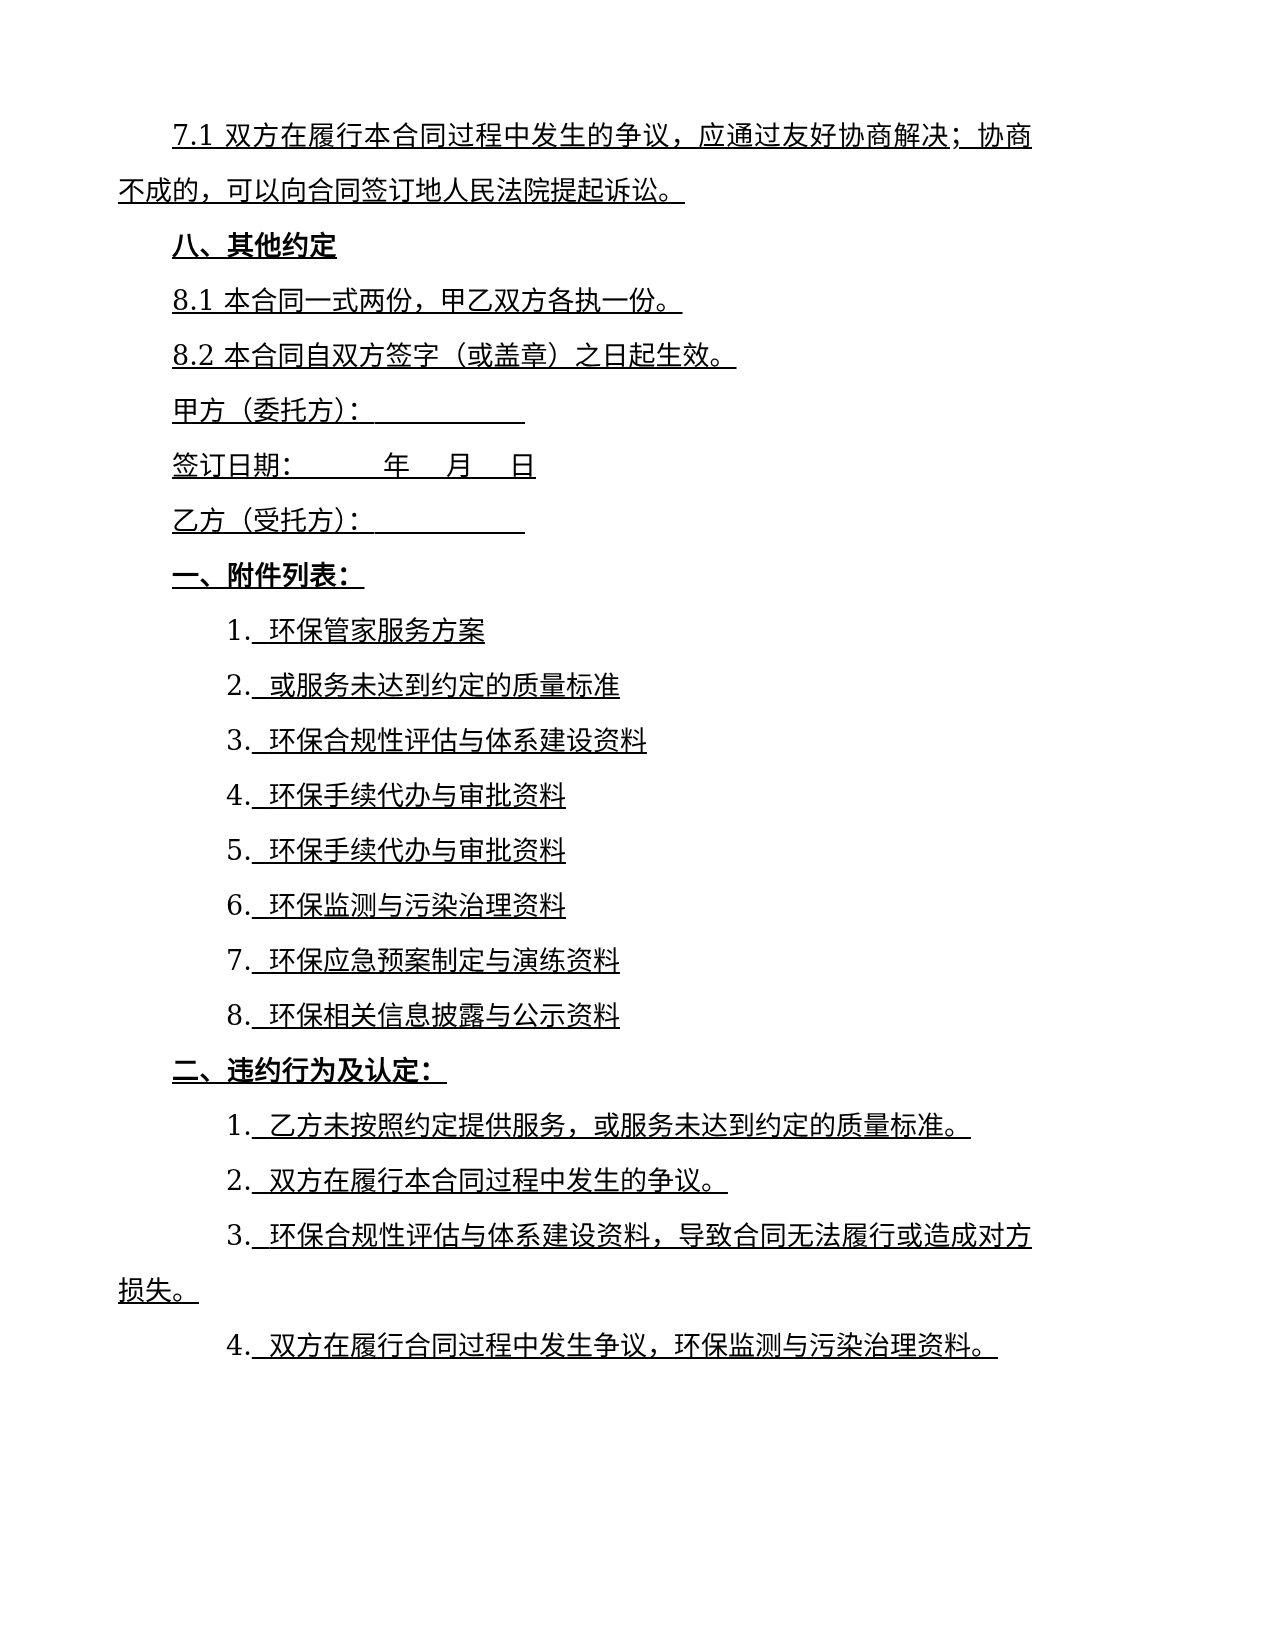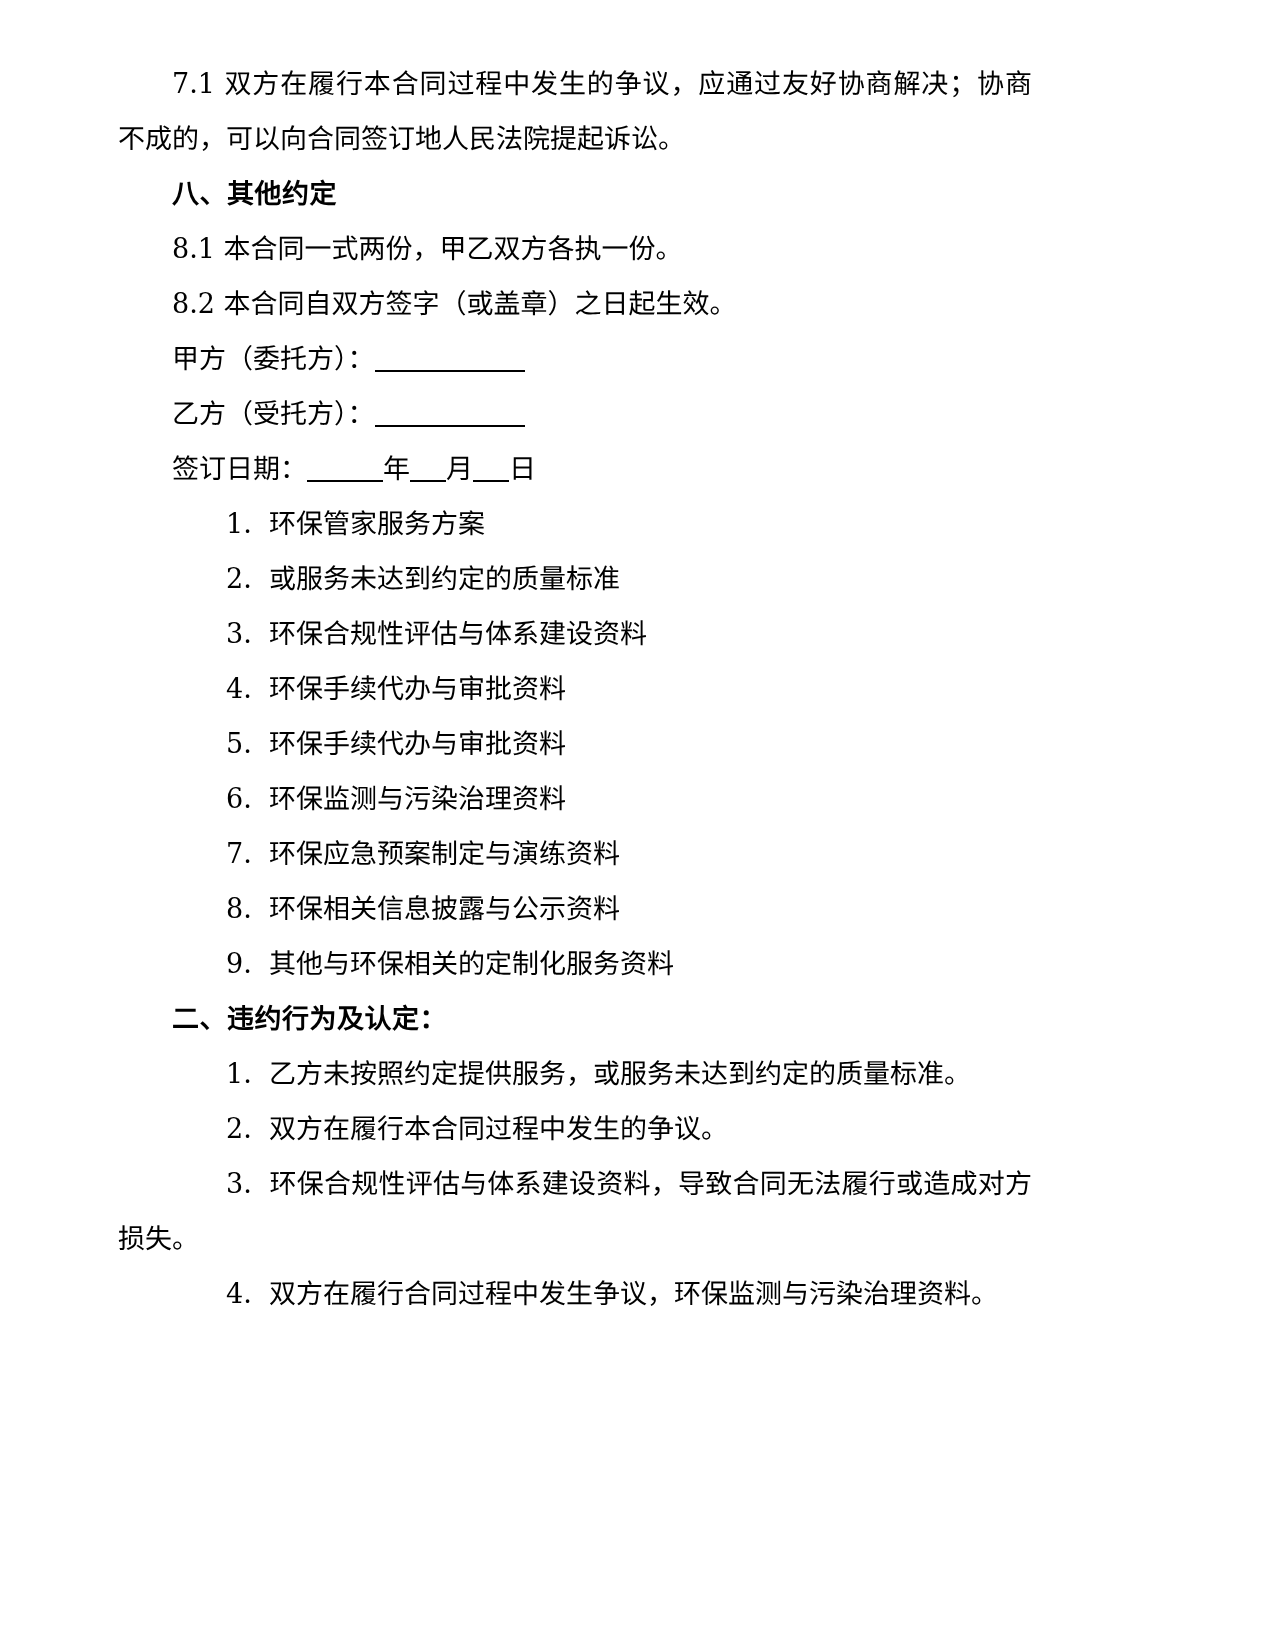--- a/index.html
+++ b/index.html
@@ -13,21 +13,22 @@
     height: 1650px;
     font-family: "DejaVu Serif", "Liberation Serif", serif;
     color: #000000;
     -webkit-font-smoothing: antialiased;
   }
   .page {
     position: relative;
     box-sizing: border-box;
     width: 1150px;
     height: 1650px;
-    padding: 56px 118px 0 118px;
+    padding: 108px 118px 0 118px;
+    text-decoration: underline;
   }
   .doc {
     font-size: 27px;
     line-height: 55px;
   }
   p {
     margin: 0;
     text-align: justify;
     text-justify: inter-ideograph;
   }
@@ -77,27 +78,28 @@
 
     <p class="para">8.1 本合同一式两份，甲乙双方各执一份。</p>
 
     <p class="para">8.2 本合同自双方签字（或盖章）之日起生效。</p>
 
     <p class="para">
       <span>甲方（委托方）：</span><span class="sig-line"></span>
     </p>
 
     <p class="para">
+      <span>签订日期：</span><span class="blank-short"></span><span>年</span><span class="blank-tiny"></span><span>月</span><span class="blank-tiny"></span><span>日</span>
+    </p>
+
+    <p class="para">
       <span>乙方（受托方）：</span><span class="sig-line"></span>
     </p>
 
-    <p class="para">
-      <span>签订日期：</span><span class="blank-short"></span><span>年</span><span class="blank-tiny"></span><span>月</span><span class="blank-tiny"></span><span>日</span>
-    </p>
-
+    <p class="heading">一、附件列表：</p>
 
     <p class="list-item">
       <span class="num">1.</span>&nbsp;&nbsp;<span>环保管家服务方案</span>
     </p>
     <p class="list-item">
       <span class="num">2.</span>&nbsp;&nbsp;<span>或服务未达到约定的质量标准</span>
     </p>
     <p class="list-item">
       <span class="num">3.</span>&nbsp;&nbsp;<span>环保合规性评估与体系建设资料</span>
     </p>
@@ -109,23 +111,20 @@
     </p>
     <p class="list-item">
       <span class="num">6.</span>&nbsp;&nbsp;<span>环保监测与污染治理资料</span>
     </p>
     <p class="list-item">
       <span class="num">7.</span>&nbsp;&nbsp;<span>环保应急预案制定与演练资料</span>
     </p>
     <p class="list-item">
       <span class="num">8.</span>&nbsp;&nbsp;<span>环保相关信息披露与公示资料</span>
     </p>
-    <p class="list-item">
-      <span class="num">9.</span>&nbsp;&nbsp;<span>其他与环保相关的定制化服务资料</span>
-    </p>
 
     <p class="heading">二、违约行为及认定：</p>
 
     <p class="list-item">
       <span class="num">1.</span>&nbsp;&nbsp;<span>乙方未按照约定提供服务，或服务未达到约定的质量标准。</span>
     </p>
     <p class="list-item">
       <span class="num">2.</span>&nbsp;&nbsp;<span>双方在履行本合同过程中发生的争议。</span>
     </p>
     <p class="list-item">

